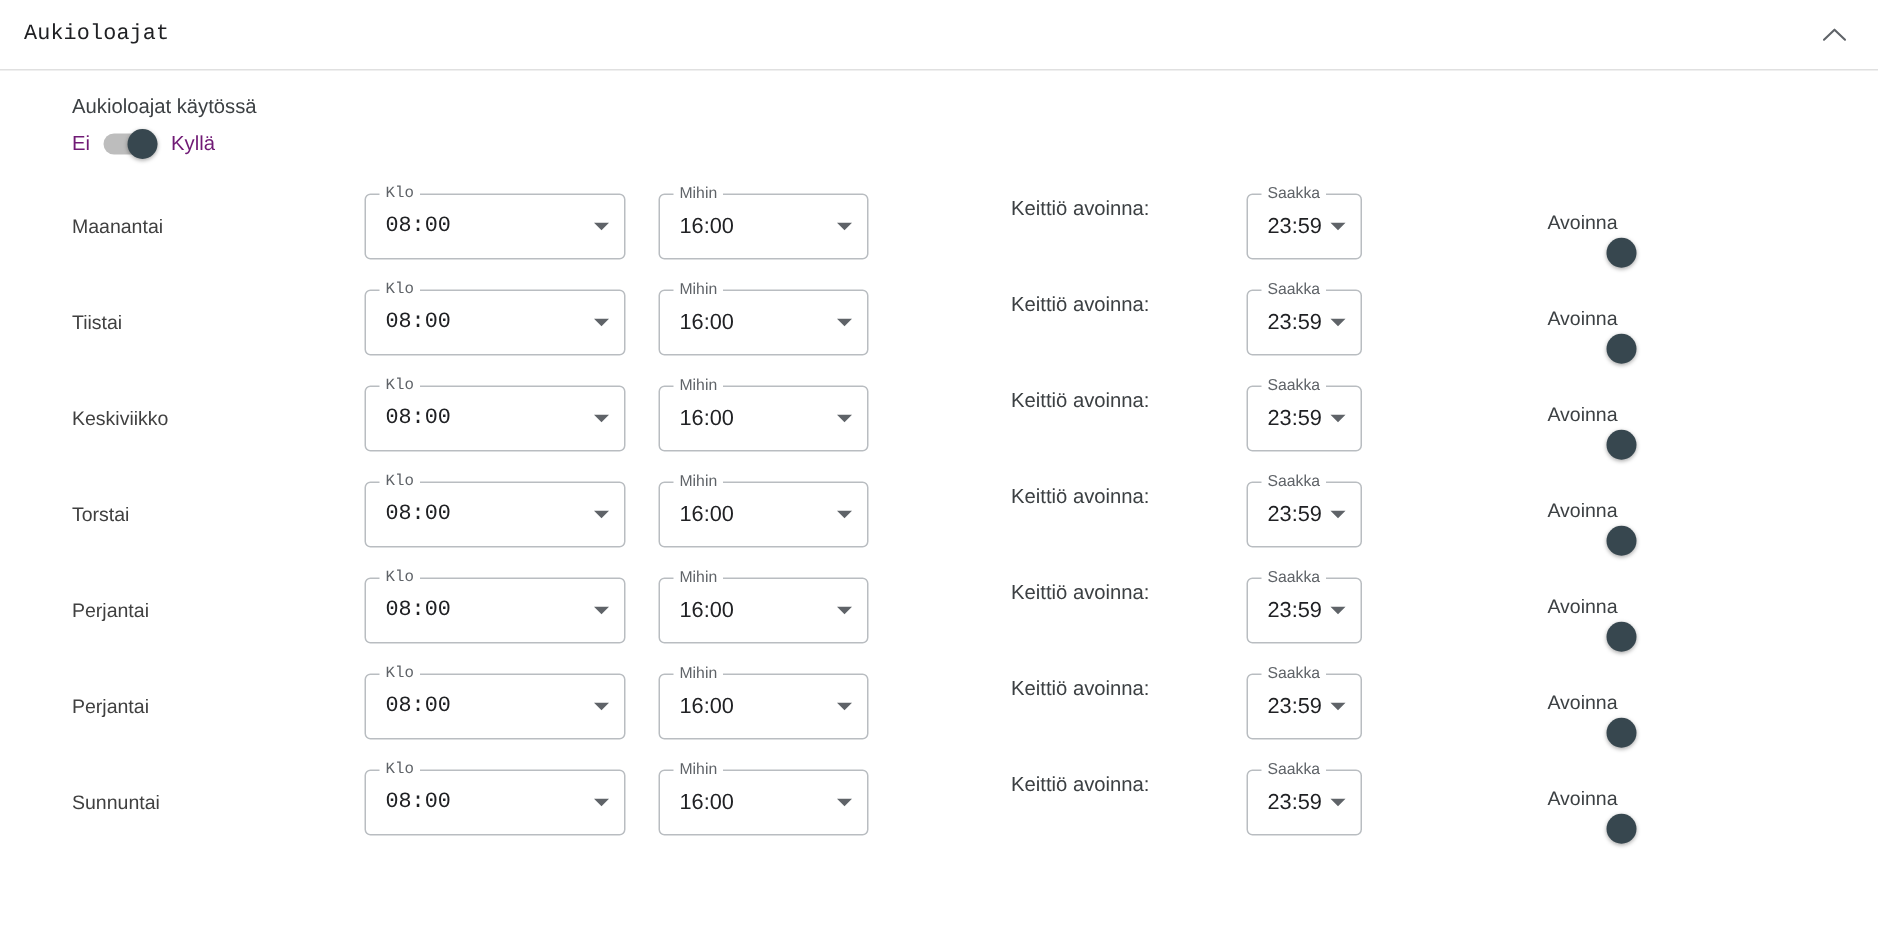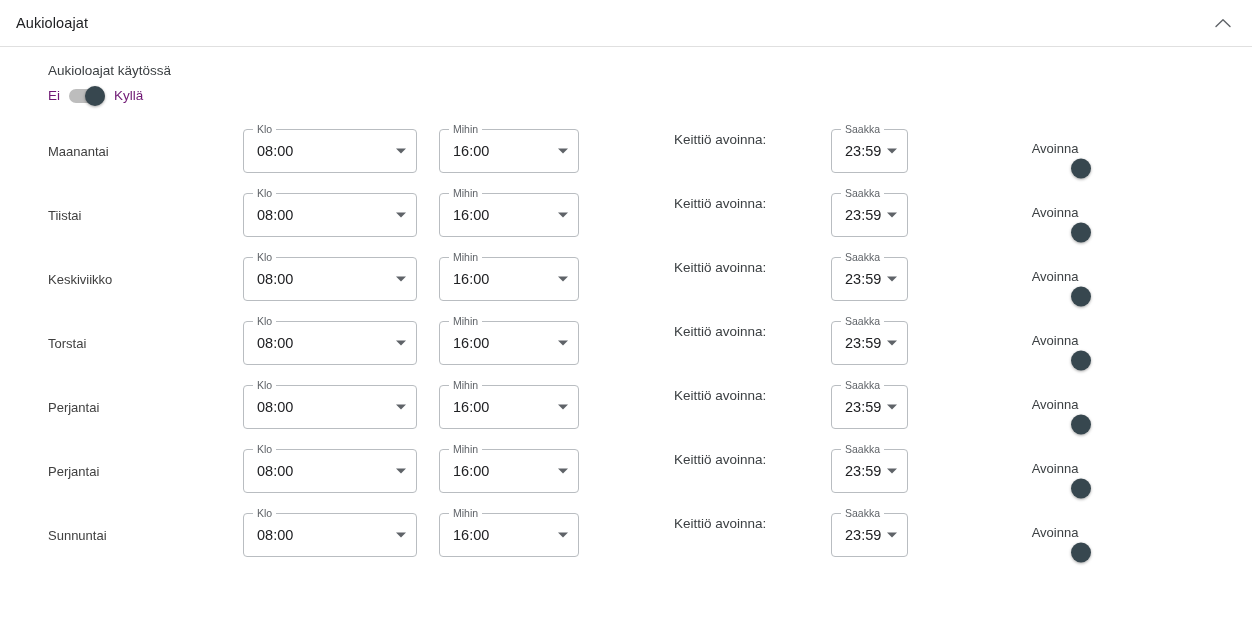--- a/index.html
+++ b/index.html
@@ -23,20 +23,21 @@
     height: 47px;
     border-bottom: 1px solid #e0e0e0;
     display: flex;
     align-items: center;
     padding: 0 16px;
   }
   .panel-title {
     font-size: 14.5px;
     color: #202124;
     letter-spacing: .1px;
+    font-family: Liberation Mono, monospace;
   }
   .chevron-up {
     position: absolute;
     right: 18px;
     top: 50%;
     transform: translateY(-50%);
     width: 22px;
     height: 22px;
     display: flex;
     align-items: center;
@@ -141,21 +142,21 @@
     right: 10px;
     top: 50%;
     transform: translateY(-50%);
     width: 0;
     height: 0;
     border-left: 5px solid transparent;
     border-right: 5px solid transparent;
     border-top: 5px solid #5f6368;
   }
 
-  .field.from  { left: 243px; width: 174px; }
+  .field.from  { left: 243px; width: 174px; font-family: Liberation Mono, monospace; }
   .field.to    { left: 439px; width: 140px; }
   .field.until { left: 831px; width: 77px; }
 
   .kitchen-label {
     position: absolute;
     left: 674px;
     top: 50%;
     transform: translateY(-50%);
     margin-top: -12px;
     font-size: 13.5px;

